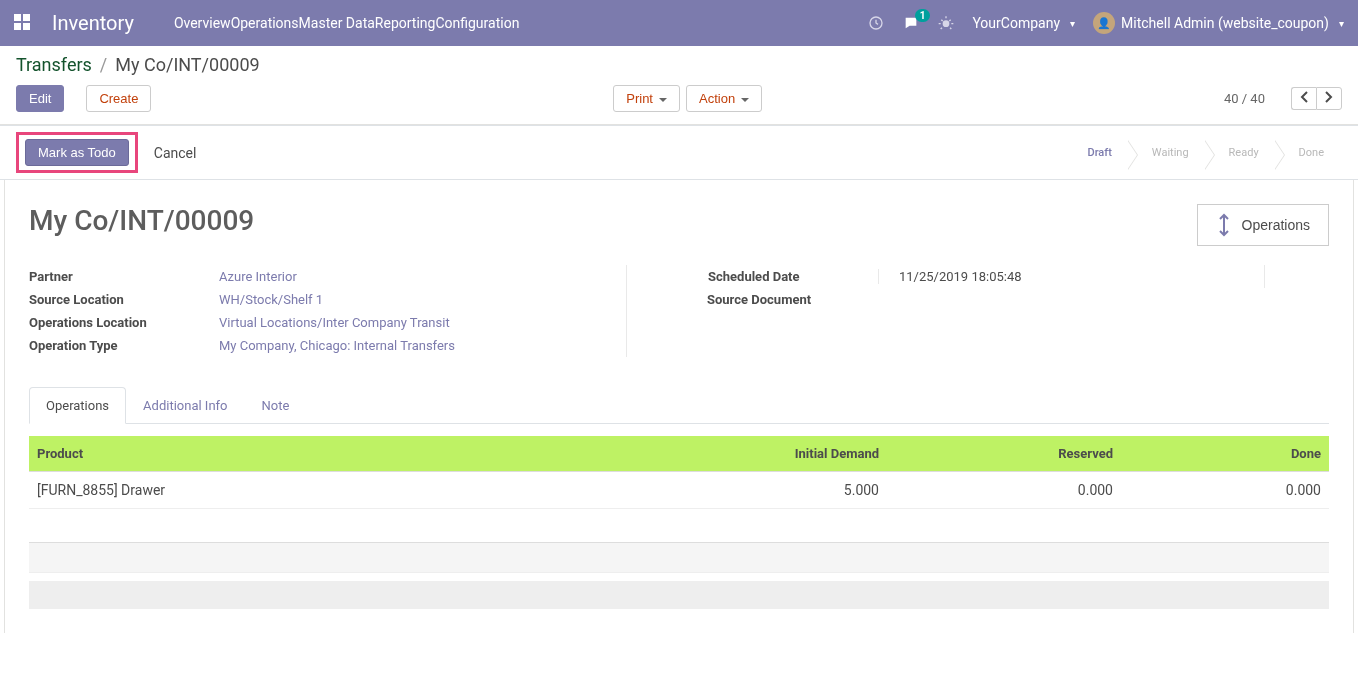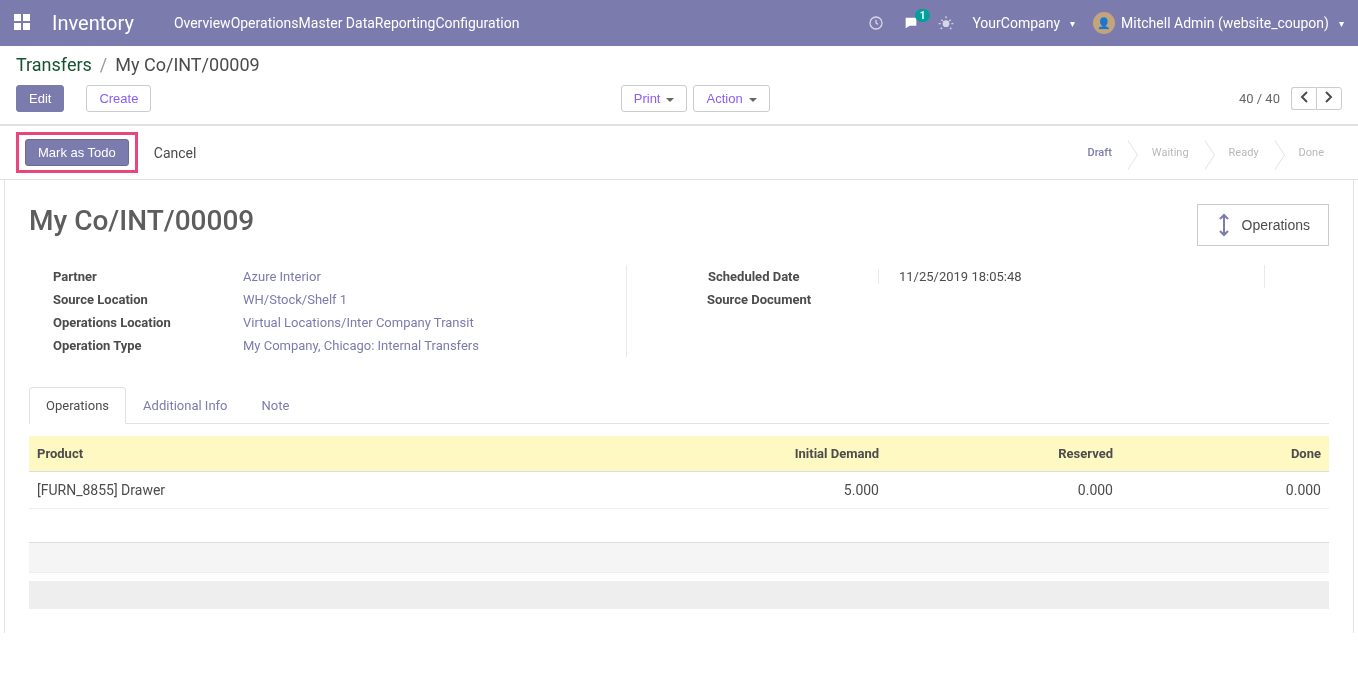--- a/index.html
+++ b/index.html
@@ -18,26 +18,26 @@
 .navbar .company-dropdown, .navbar .user-dropdown { display: flex; align-items: center; gap: 6px; cursor: pointer; font-size: 14px; }
 .navbar .avatar { width: 22px; height: 22px; border-radius: 50%; background: #c4a57b; display: flex; align-items: center; justify-content: center; font-size: 11px; color: #6b4423; }
 
 
 .control-panel { padding: 8px 16px 0 16px; border-bottom: 1px solid #e2e2e0; }
 .breadcrumb { font-size: 18px; margin-bottom: 10px; display: flex; align-items: center; gap: 8px; }
 .breadcrumb .bc-link { color: #14532d; cursor: pointer; }
 .breadcrumb .bc-sep { color: #999; }
 .breadcrumb .bc-current { color: #4c4c4c; }
 .control-row { display: flex; align-items: center; padding-bottom: 12px; }
-.btn { border: 1px solid #ccc; background: #fff; padding: 5px 12px; font-size: 13px; cursor: pointer; border-radius: 3px; color: #8b5cf6; }
+.btn { border: 1px solid #ccc; background: #fff; padding: 5px 12px; font-size: 13px; cursor: pointer; border-radius: 3px; color: #c2410c; }
 .btn-primary { background: #7c7bad; border-color: #7c7bad; color: #fff; }
 .btn-group-left { display: flex; gap: 22px; }
 .btn-group-center { display: flex; gap: 6px; margin: 0 auto; }
 .btn-dropdown::after { content: ""; display: inline-block; margin-left: 6px; border-top: 4px solid #666; border-left: 4px solid transparent; border-right: 4px solid transparent; vertical-align: middle; }
-.pager { display: flex; align-items: center; gap: 11px; font-size: 13px; color: #666; }
+.pager { display: flex; align-items: center; gap: 26px; font-size: 13px; color: #666; }
 .pager-btns { display: flex; }
 .pager-btns .btn { padding: 3px 8px; border-radius: 0; }
 .pager-btns .btn:first-child { border-radius: 3px 0 0 3px; border-right: none; }
 .pager-btns .btn:last-child { border-radius: 0 3px 3px 0; }
 
 
 .status-bar { display: flex; align-items: center; justify-content: space-between; border-top: 1px solid #dee2e6; border-bottom: 1px solid #dee2e6; padding: 6px 16px; background: #fff; }
 .status-actions { display: flex; gap: 8px; align-items: center; }
 .status-actions .btn-primary { background: #7c7bad; border: 1px solid #6b6a99; }
 .highlight-box { border: 3px solid #e8467c; padding: 4px 6px; display: inline-flex; }
@@ -55,31 +55,31 @@
 .stat-button { border: 1px solid #ccc; padding: 8px 18px; display: flex; align-items: center; gap: 10px; cursor: pointer; background: #fff; font-size: 14px; color: #4c4c4c; }
 .stat-button svg { color: #7c7bad; }
 .form-title { font-size: 28px; font-weight: 500; color: #5d5d5d; margin-bottom: 28px; }
 .form-fields { display: flex; gap: 80px; margin-bottom: 30px; }
 .field-col { flex: 1; }
 .field-row { display: flex; padding: 4px 0; }
 .field-label { width: 190px; font-weight: 700; color: #4c4c4c; font-size: 13px; }
 .field-value { font-size: 13px; color: #4c4c4c; }
 .field-value.link { color: #7c7bad; cursor: pointer; }
 .field-col .field-row:first-child { border-right: 1px solid #e9e9e9; }
-.field-col:first-child .field-row { border: none; margin-left: 24px; }
+.field-col:first-child .field-row { border: none; }
 
 
 .notebook { margin-top: 10px; }
 .notebook-tabs { display: flex; border-bottom: 1px solid #dee2e6; }
 .notebook-tab { padding: 10px 16px; cursor: pointer; font-size: 13px; color: #7c7bad; border: 1px solid transparent; margin-bottom: -1px; }
 .notebook-tab.active { color: #4c4c4c; border: 1px solid #dee2e6; border-bottom-color: #fff; border-radius: 4px 4px 0 0; background: #fff; }
 
 
 .list-table { width: 100%; border-collapse: collapse; margin-top: 12px; }
-.list-table th { background: #fef9c3; text-align: left; padding: 10px 8px; font-size: 13px; font-weight: 700; border-bottom: 1px solid #ddd; color: #4c4c4c; }
+.list-table th { background: #bef264; text-align: left; padding: 10px 8px; font-size: 13px; font-weight: 700; border-bottom: 1px solid #ddd; color: #4c4c4c; }
 .list-table th.num, .list-table td.num { text-align: right; }
 .list-table td { padding: 10px 8px; border-bottom: 1px solid #eee; font-size: 14px; }
 .list-table tfoot td { background: #f5f5f5; border-top: 1px solid #ddd; height: 30px; }
 .table-blank-row td { height: 34px; border: none; }
 .table-footer-bar { height: 28px; background: #eee; margin-top: 8px; }
 
 .caret-down { font-size: 10px; margin-left: 4px; }
 </style>
 </head>
 <body>

